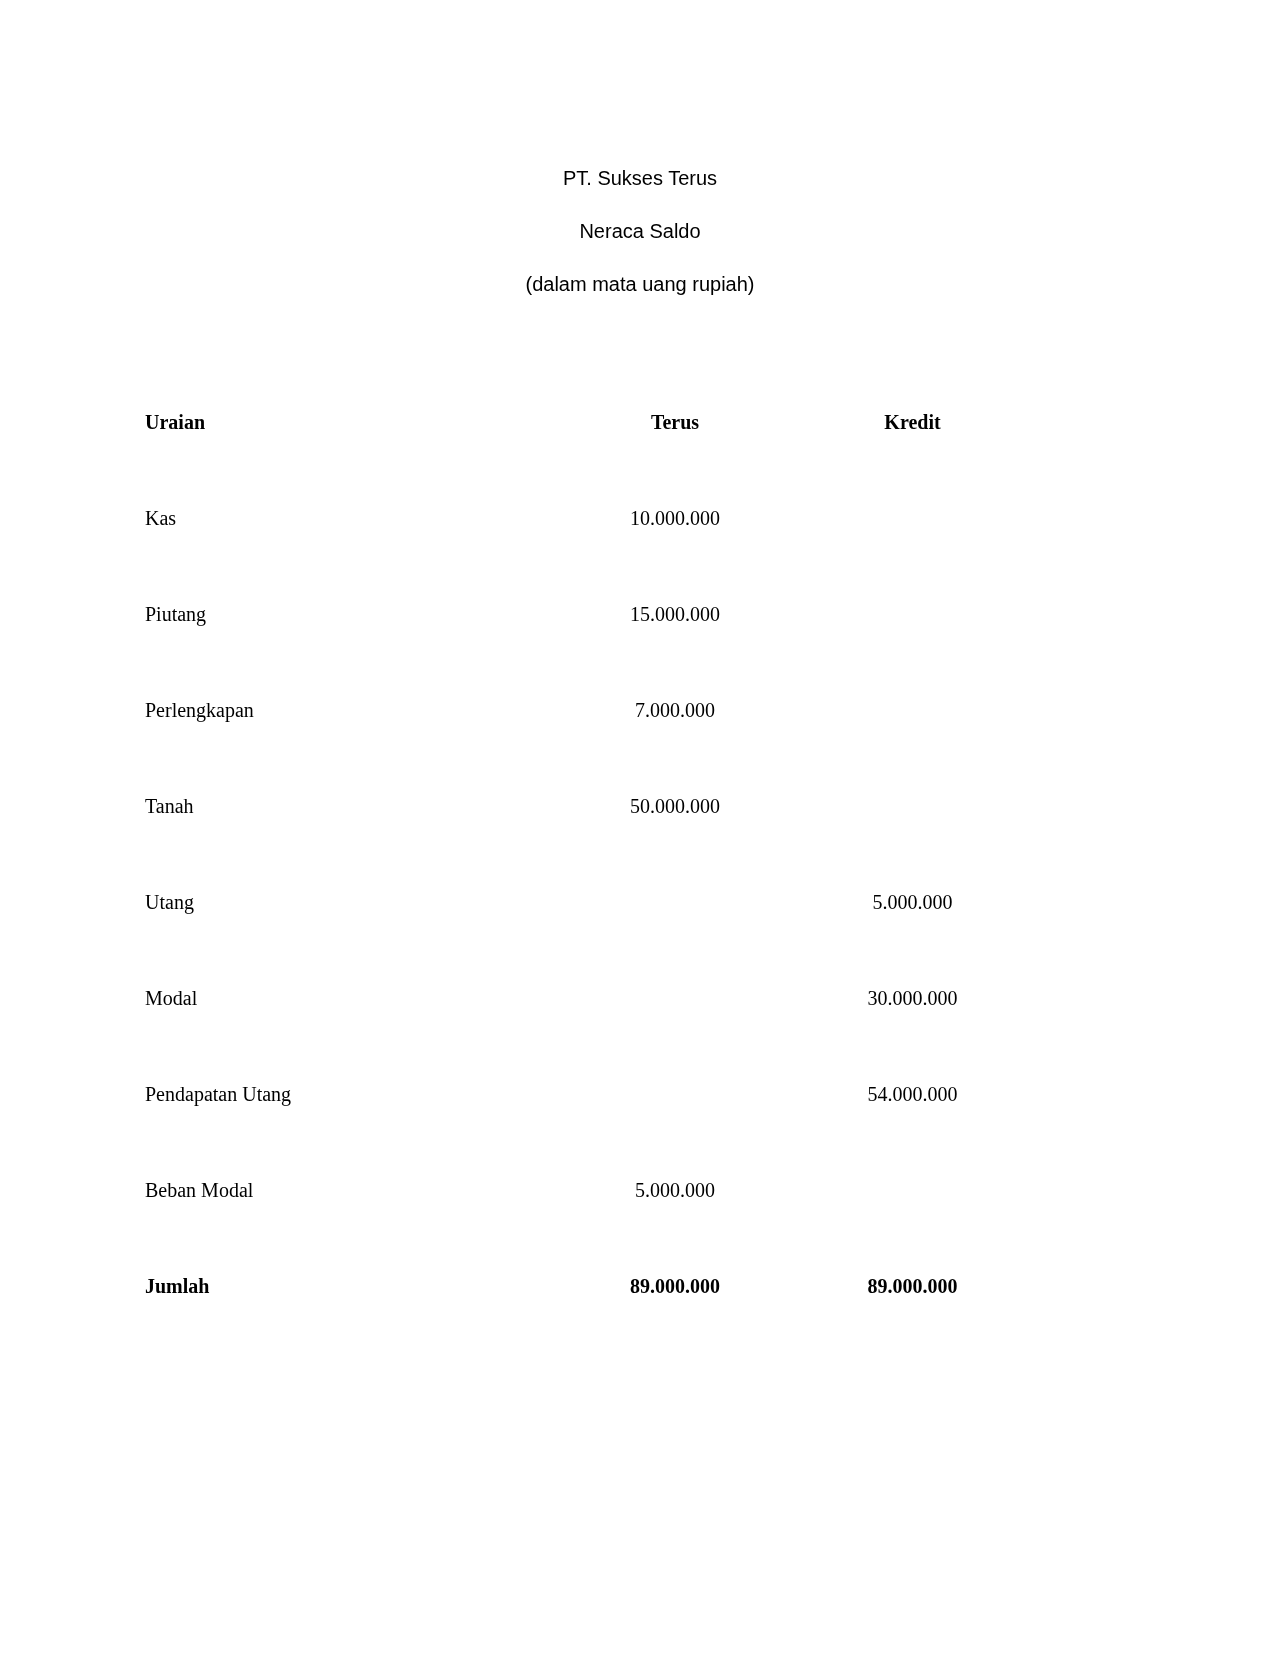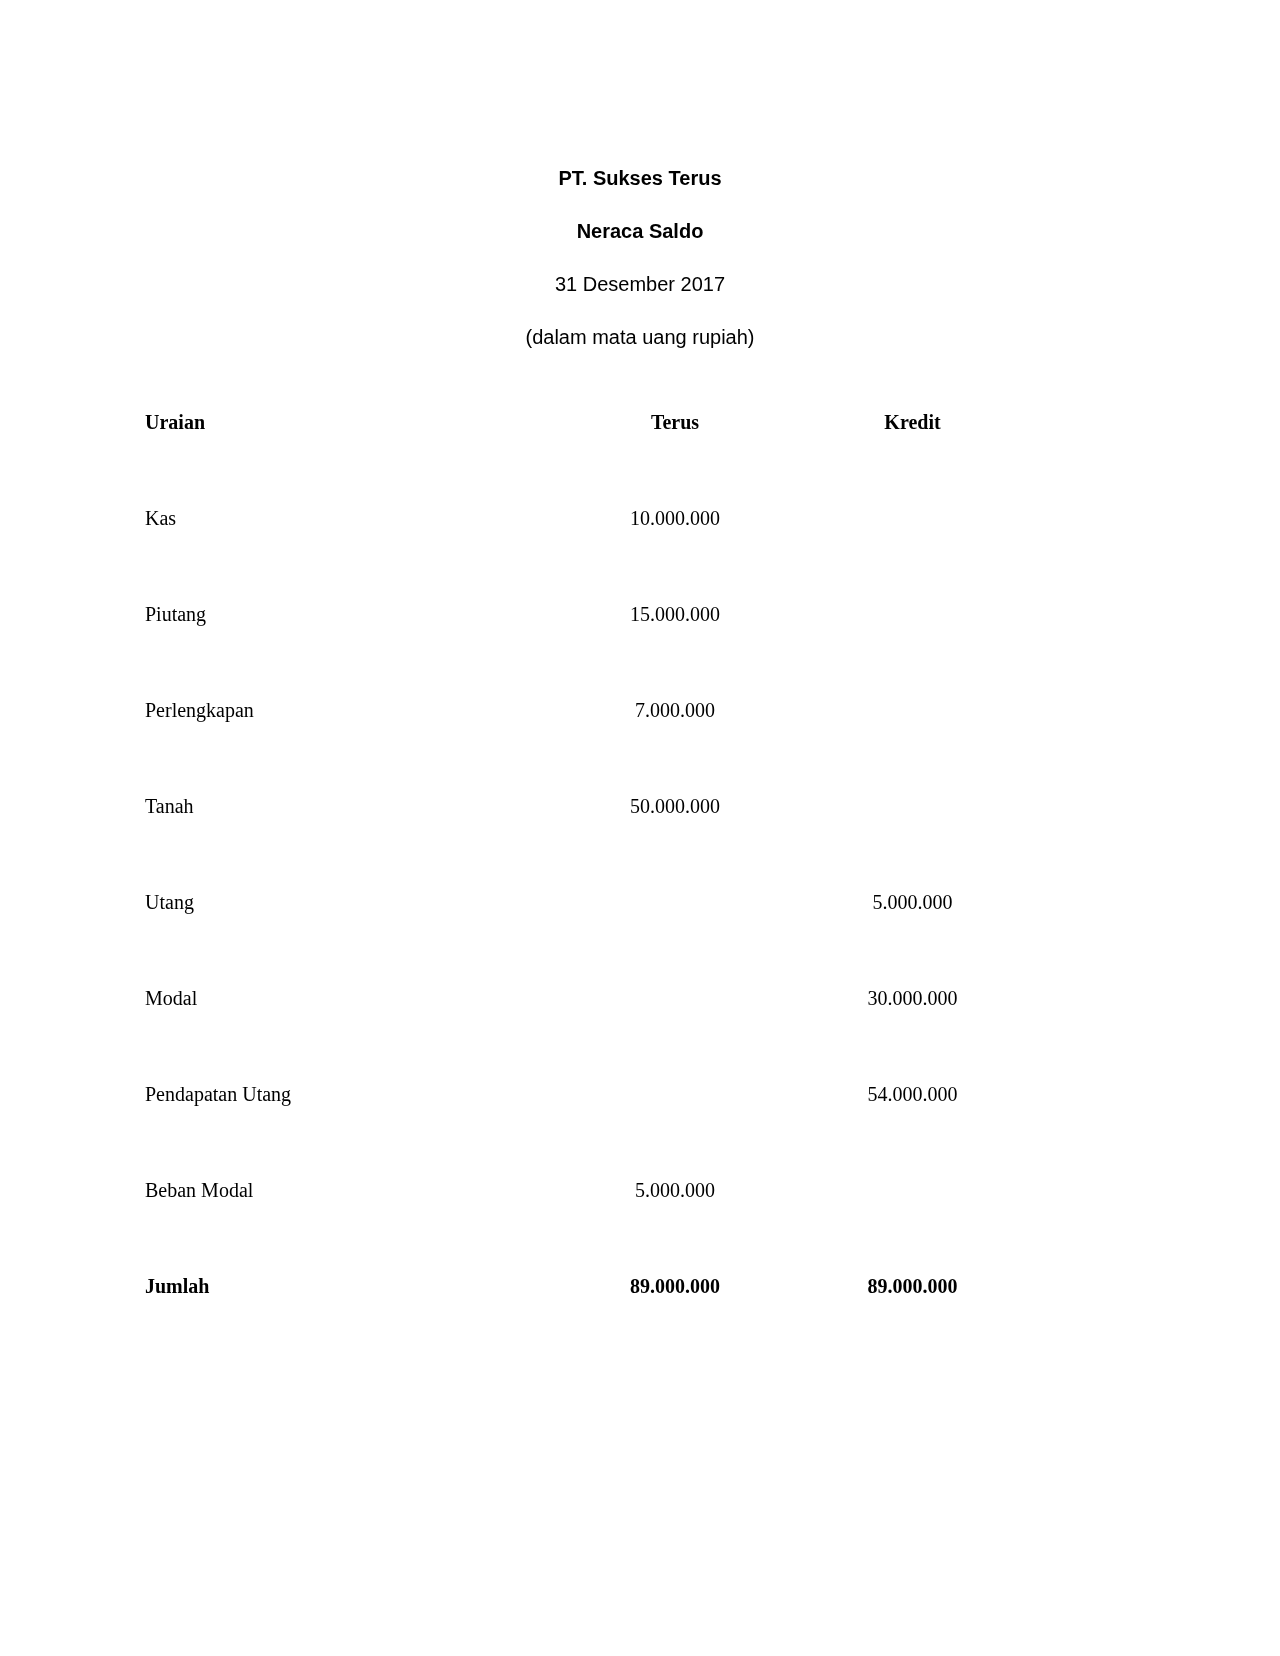--- a/index.html
+++ b/index.html
@@ -22,21 +22,21 @@
     top: 152px;
     left: 0;
     width: 1280px;
     text-align: center;
   }
   .doc-header .line {
     height: 53px;
     line-height: 53px;
   }
   .doc-header .bold {
-    font-weight: bold;
+    font-weight: normal;
   }
   .doc-table {
     position: absolute;
     left: 145px;
     top: 374px;
     width: 855px;
     font-family: Liberation Serif, serif;
   }
   .t-row {
     display: grid;
@@ -57,21 +57,20 @@
   }
 </style>
 </head>
 <body>
 
 <div class="page">
 
   <div class="doc-header">
     <div class="line bold">PT. Sukses Terus</div>
     <div class="line bold">Neraca Saldo</div>
-    <div class="line">31 Desember 2017</div>
     <div class="line">(dalam mata uang rupiah)</div>
   </div>
 
   <div class="doc-table">
     <div class="t-row header-row">
       <div class="col-uraian">Uraian</div>
       <div class="col-debit">Terus</div>
       <div class="col-kredit">Kredit</div>
     </div>
     <div id="rows-container">

